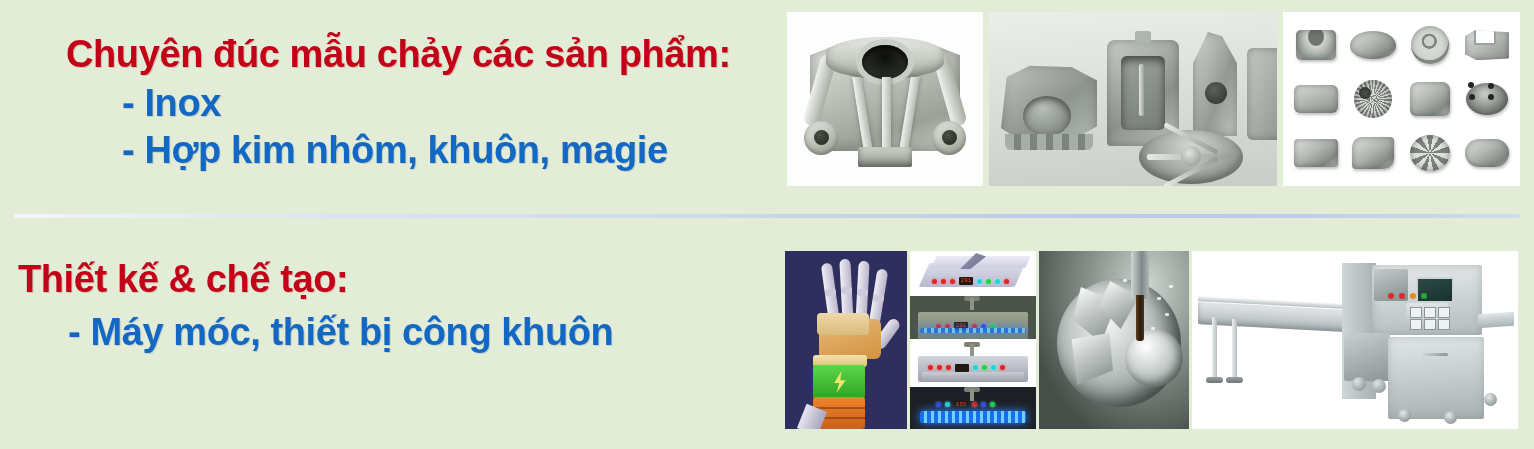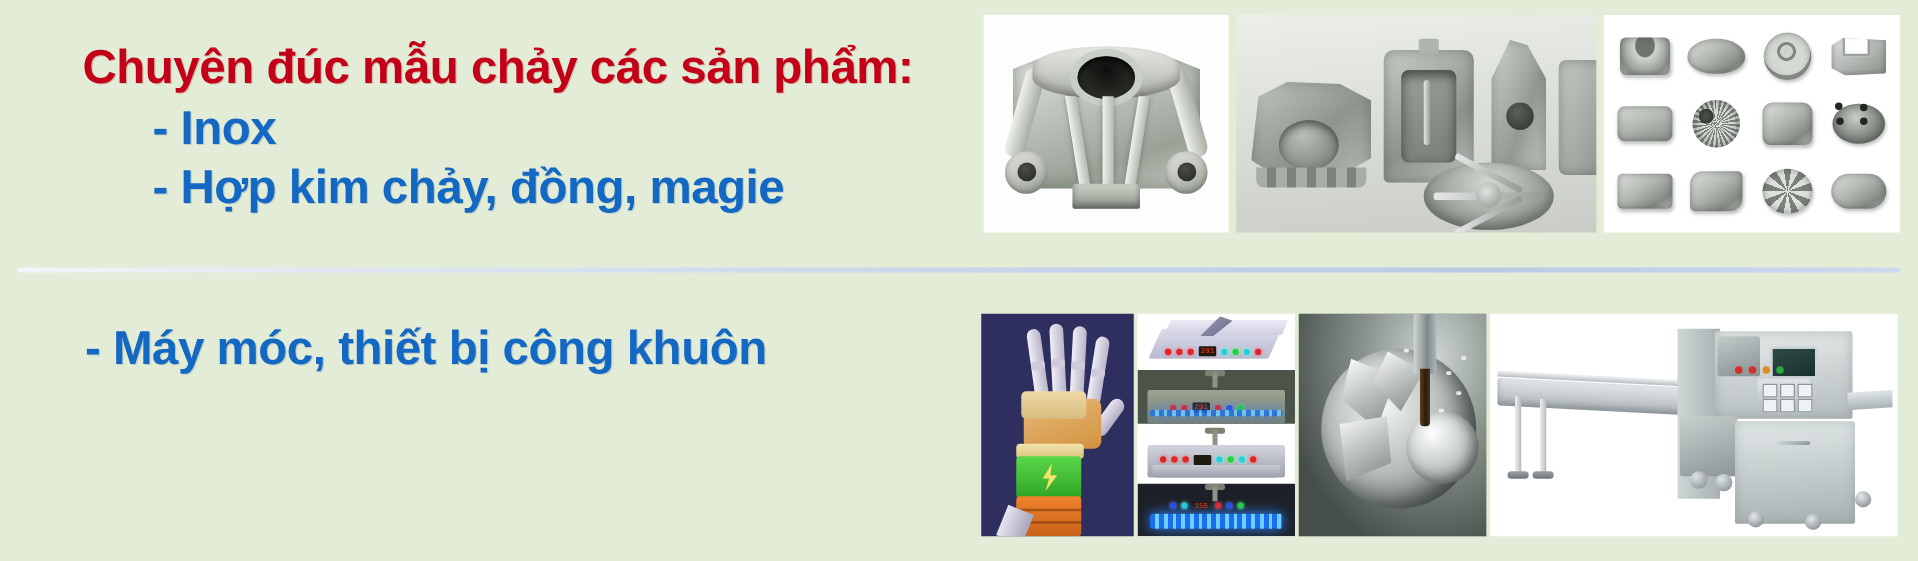--- a/index.html
+++ b/index.html
@@ -289,21 +289,21 @@
     background:linear-gradient(180deg,#e1e7e8,#aab2b4);transform:skewY(-4deg);}
 </style>
 </head>
 <body>
 
 <div id="root">
 
   <div class="block" id="top-text">
     <div class="heading">Chuyên đúc mẫu chảy các sản phẩm:</div>
     <div class="bullet">- Inox</div>
-    <div class="bullet">- Hợp kim chảy, đồng, magie</div>
+    <div class="bullet">- Hợp kim nhôm, khuôn, magie</div>
   </div>
 
   <div class="strip" id="top-strip">
 
     <div class="photo" id="photo-casting-housing">
       <div class="hous-wrap">
         <div class="hous-body"></div>
         <div class="hous-arm arm-l"></div>
         <div class="hous-arm arm-r"></div>
         <div class="hous-top"></div>
@@ -386,20 +386,21 @@
         <div class="gcell">
             <div class="part p-coupl"></div>
           </div>
       </div>
     </div>
   </div>
 
   <div class="divider"></div>
 
   <div class="block" id="bottom-text">
+    <div class="heading">Thiết kế &amp; chế tạo:</div>
     <div class="bullet">- Máy móc, thiết bị công khuôn</div>
   </div>
 
   <div class="strip" id="bottom-strip">
 
     <div class="photo" id="photo-robot-hand">
       <div class="finger f1"></div>
         <div class="knuck" style="left:40px;top:38px;transform:rotate(-8deg);"></div>
       <div class="finger f2"></div>
         <div class="knuck" style="left:56px;top:36px;"></div>

